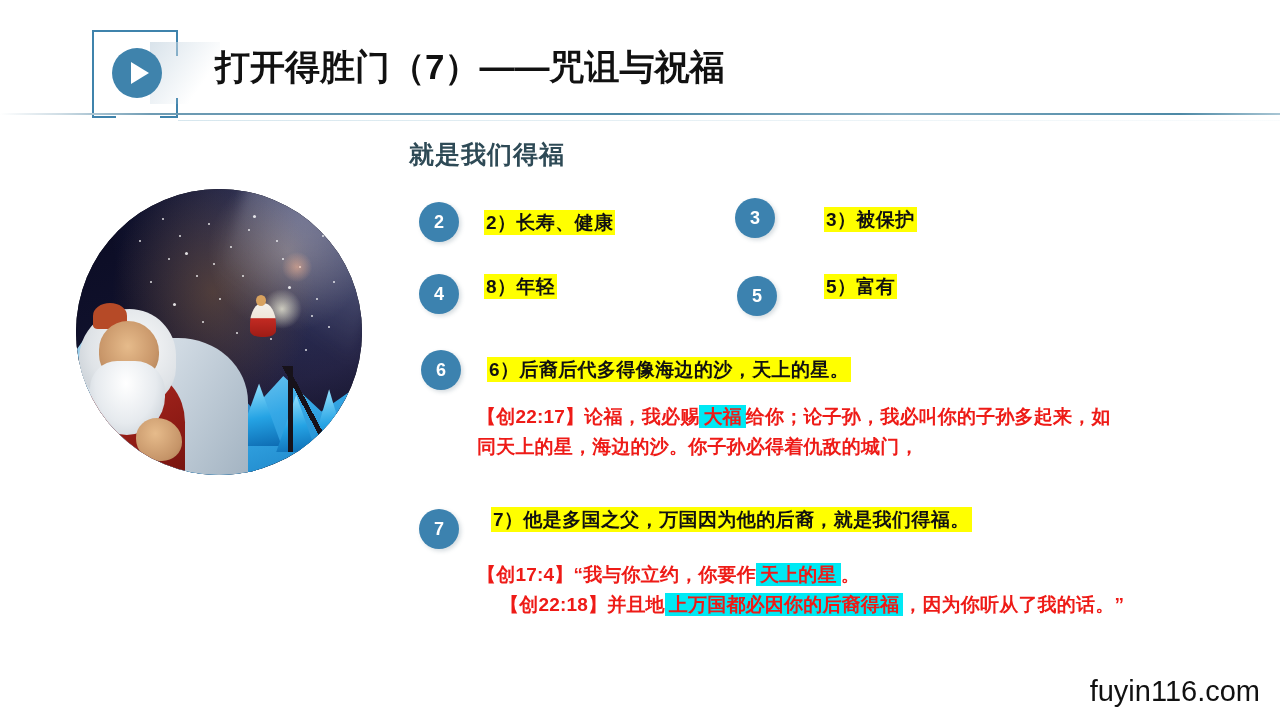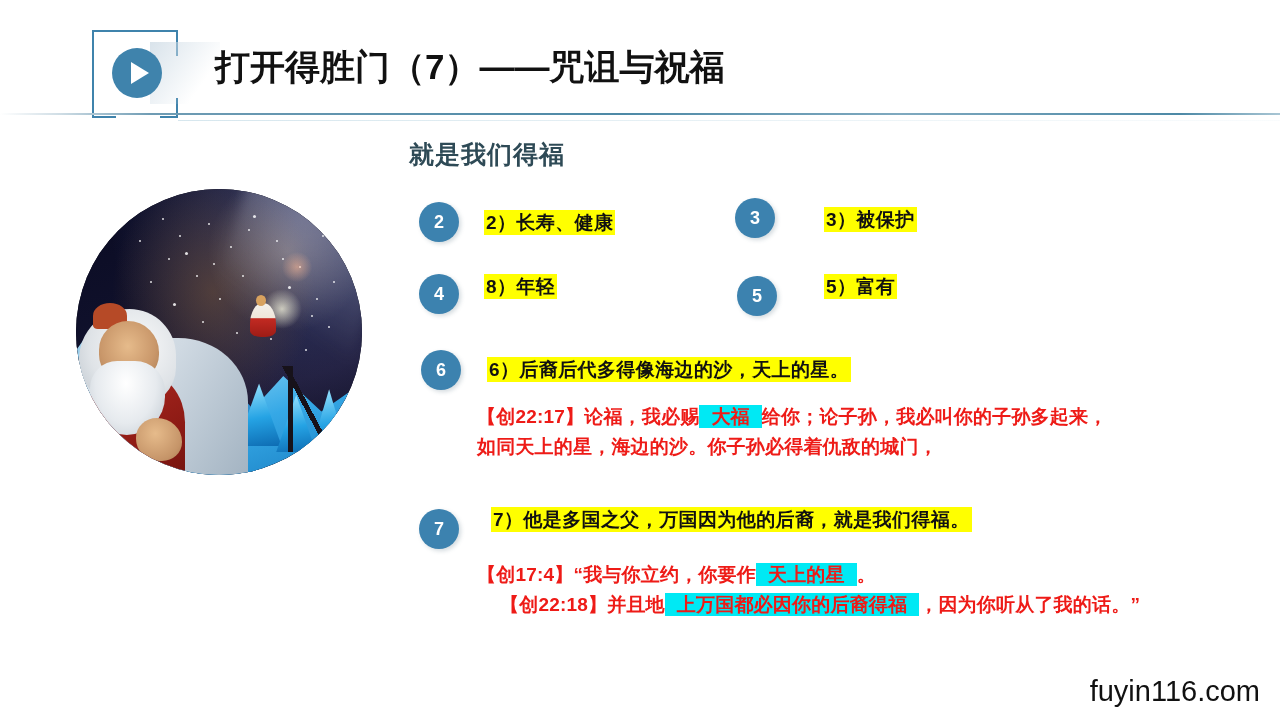--- a/index.html
+++ b/index.html
@@ -275,21 +275,21 @@
     letter-spacing: 0.4px;
   }
   .hl-y {
     background: #ffff00;
     padding: 2px 2px;
     box-decoration-break: clone;
     -webkit-box-decoration-break: clone;
   }
   .hl-c {
     background: #00e9f4;
-    padding: 1px 12px;
+    padding: 1px 4px;
     box-decoration-break: clone;
     -webkit-box-decoration-break: clone;
   }
   .verse-block {
     position: absolute;
     font-size: 19px;
     font-weight: bold;
     color: #ee1b17;
     line-height: 30px;
     letter-spacing: 0.2px;

